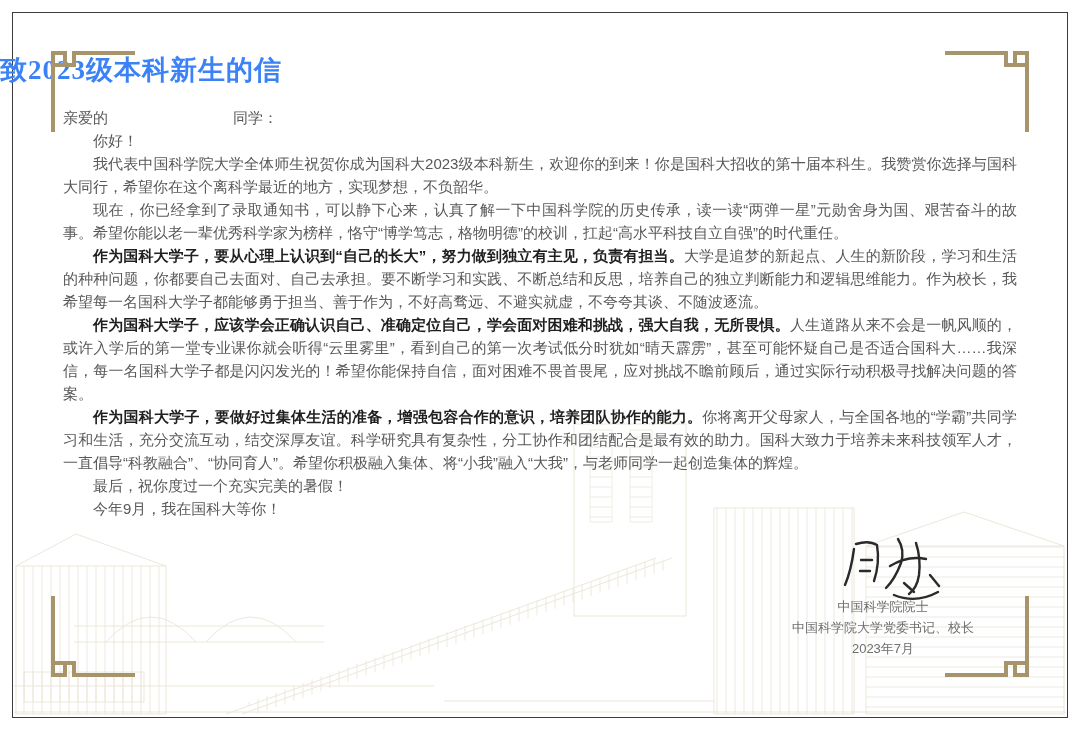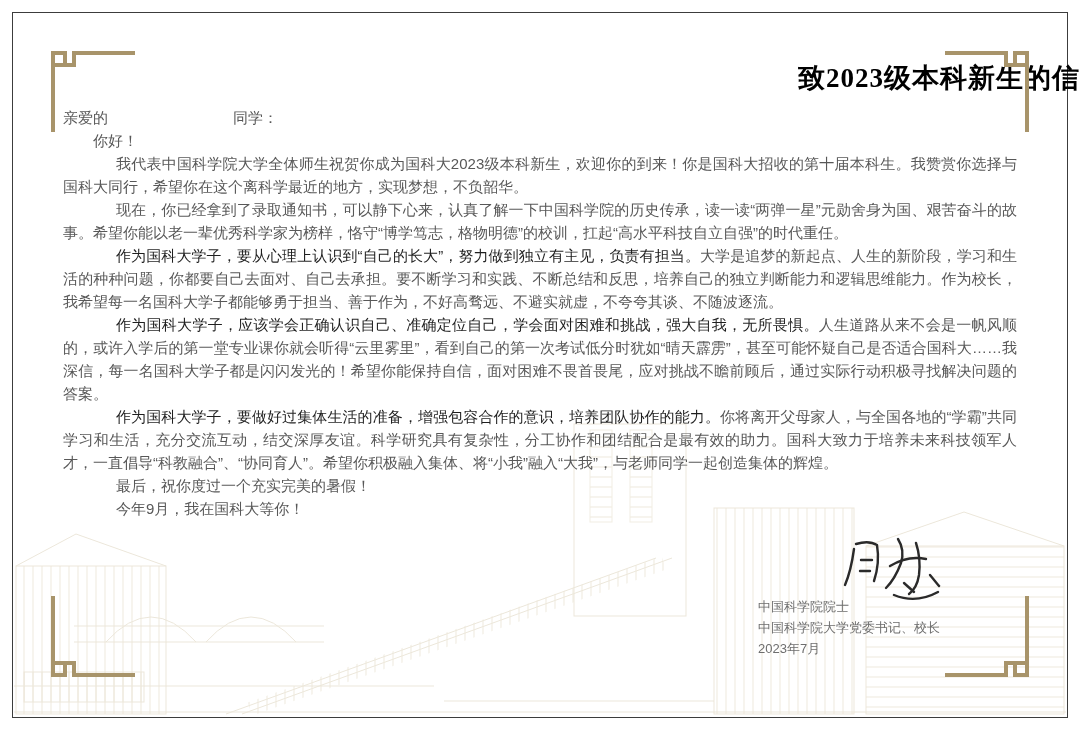--- a/index.html
+++ b/index.html
@@ -14,37 +14,37 @@
   
   .corner{position:absolute;width:100px;height:100px;z-index:2;pointer-events:none;}
   .corner.tl{left:40px;top:40px;}
   .corner.tr{right:40px;top:40px;transform:scaleX(-1);}
   .corner.bl{left:40px;bottom:46px;transform:scaleY(-1);}
   .corner.br{right:40px;bottom:46px;transform:scale(-1,-1);}
   
   .sketch{position:absolute;left:14px;right:14px;bottom:18px;height:300px;z-index:0;opacity:.5;pointer-events:none;}
   
   .title{
-    position:absolute;left:0;right:0;top:60px;text-align:right;z-index:1;
+    position:absolute;left:0;right:0;top:52px;text-align:left;z-index:1;
     font-family:"Liberation Serif","DejaVu Serif",serif;font-weight:bold;
-    font-size:27px;color:#000000;letter-spacing:1px;
+    font-size:27px;color:#3b82f6;letter-spacing:1px;
   }
   .body-text{
     position:absolute;left:63px;right:63px;top:106px;z-index:1;
     font-size:15px;line-height:23px;color:#585858;text-align:justify;
   }
   .salutation{margin:0 0 0 0;}
   .name-blank{display:inline-block;width:125px;}
   .para{margin:0;text-indent:2em;}
-  .para b{color:#1f1f1f;font-weight:normal;margin-left:23px;}
+  .para b{color:#1f1f1f;font-weight:bold;}
   
   .signature-svg{position:absolute;left:832px;top:533px;z-index:1;}
   .sign-block{
     position:absolute;left:758px;top:596px;width:250px;z-index:1;
-    font-size:13px;line-height:21px;color:#6e6e6e;
+    text-align:center;font-size:13px;line-height:21px;color:#6e6e6e;
   }
   .sign-block div{margin:0;}
 </style>
 </head>
 <body>
 
 <div class="frame"></div>
 
 <svg class="sketch" width="1052" height="300" viewBox="0 0 1052 300" preserveAspectRatio="none" aria-hidden="true">
   <defs>

